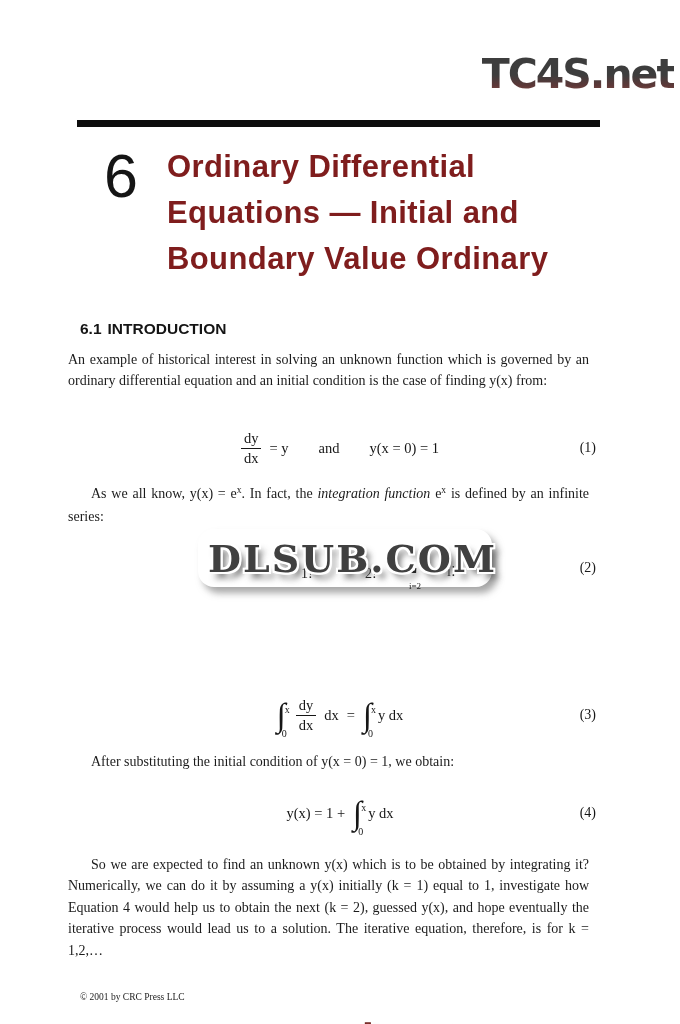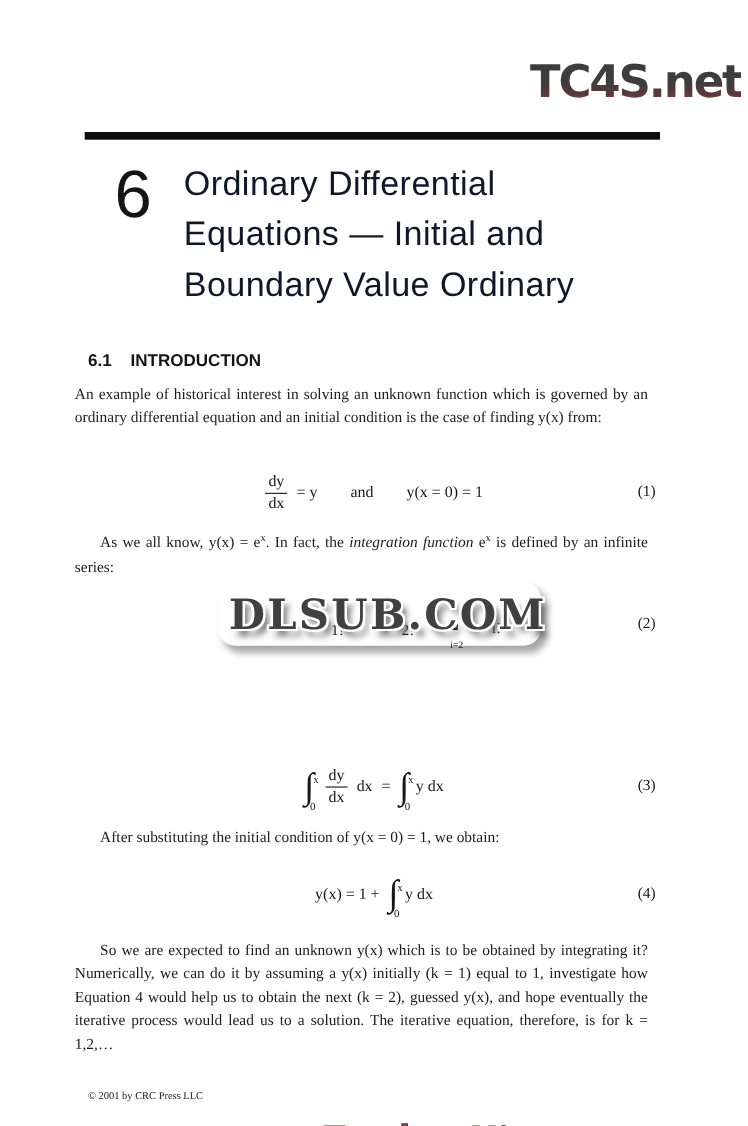--- a/index.html
+++ b/index.html
@@ -90,30 +90,31 @@
     color: #151515;
   }
   .chap-title {
     position: absolute;
     left: 167px;
     top: 96px;
     font-family: "Liberation Sans", sans-serif;
     font-size: 31px;
     line-height: 46px;
     letter-spacing: 0.4px;
-    color: #0f172a;
+    color: #7f1d1d;
+    font-weight: bold;
   }
 
   
   .section-heading {
     position: absolute;
     left: 80px;
     top: 272px;
     display: flex;
-    gap: 17px;
+    gap: 6px;
     font-family: "Liberation Sans", sans-serif;
     font-weight: bold;
     font-size: 15.5px;
     color: #141414;
   }
 
   
   .para {
     position: absolute;
     left: 68px;

